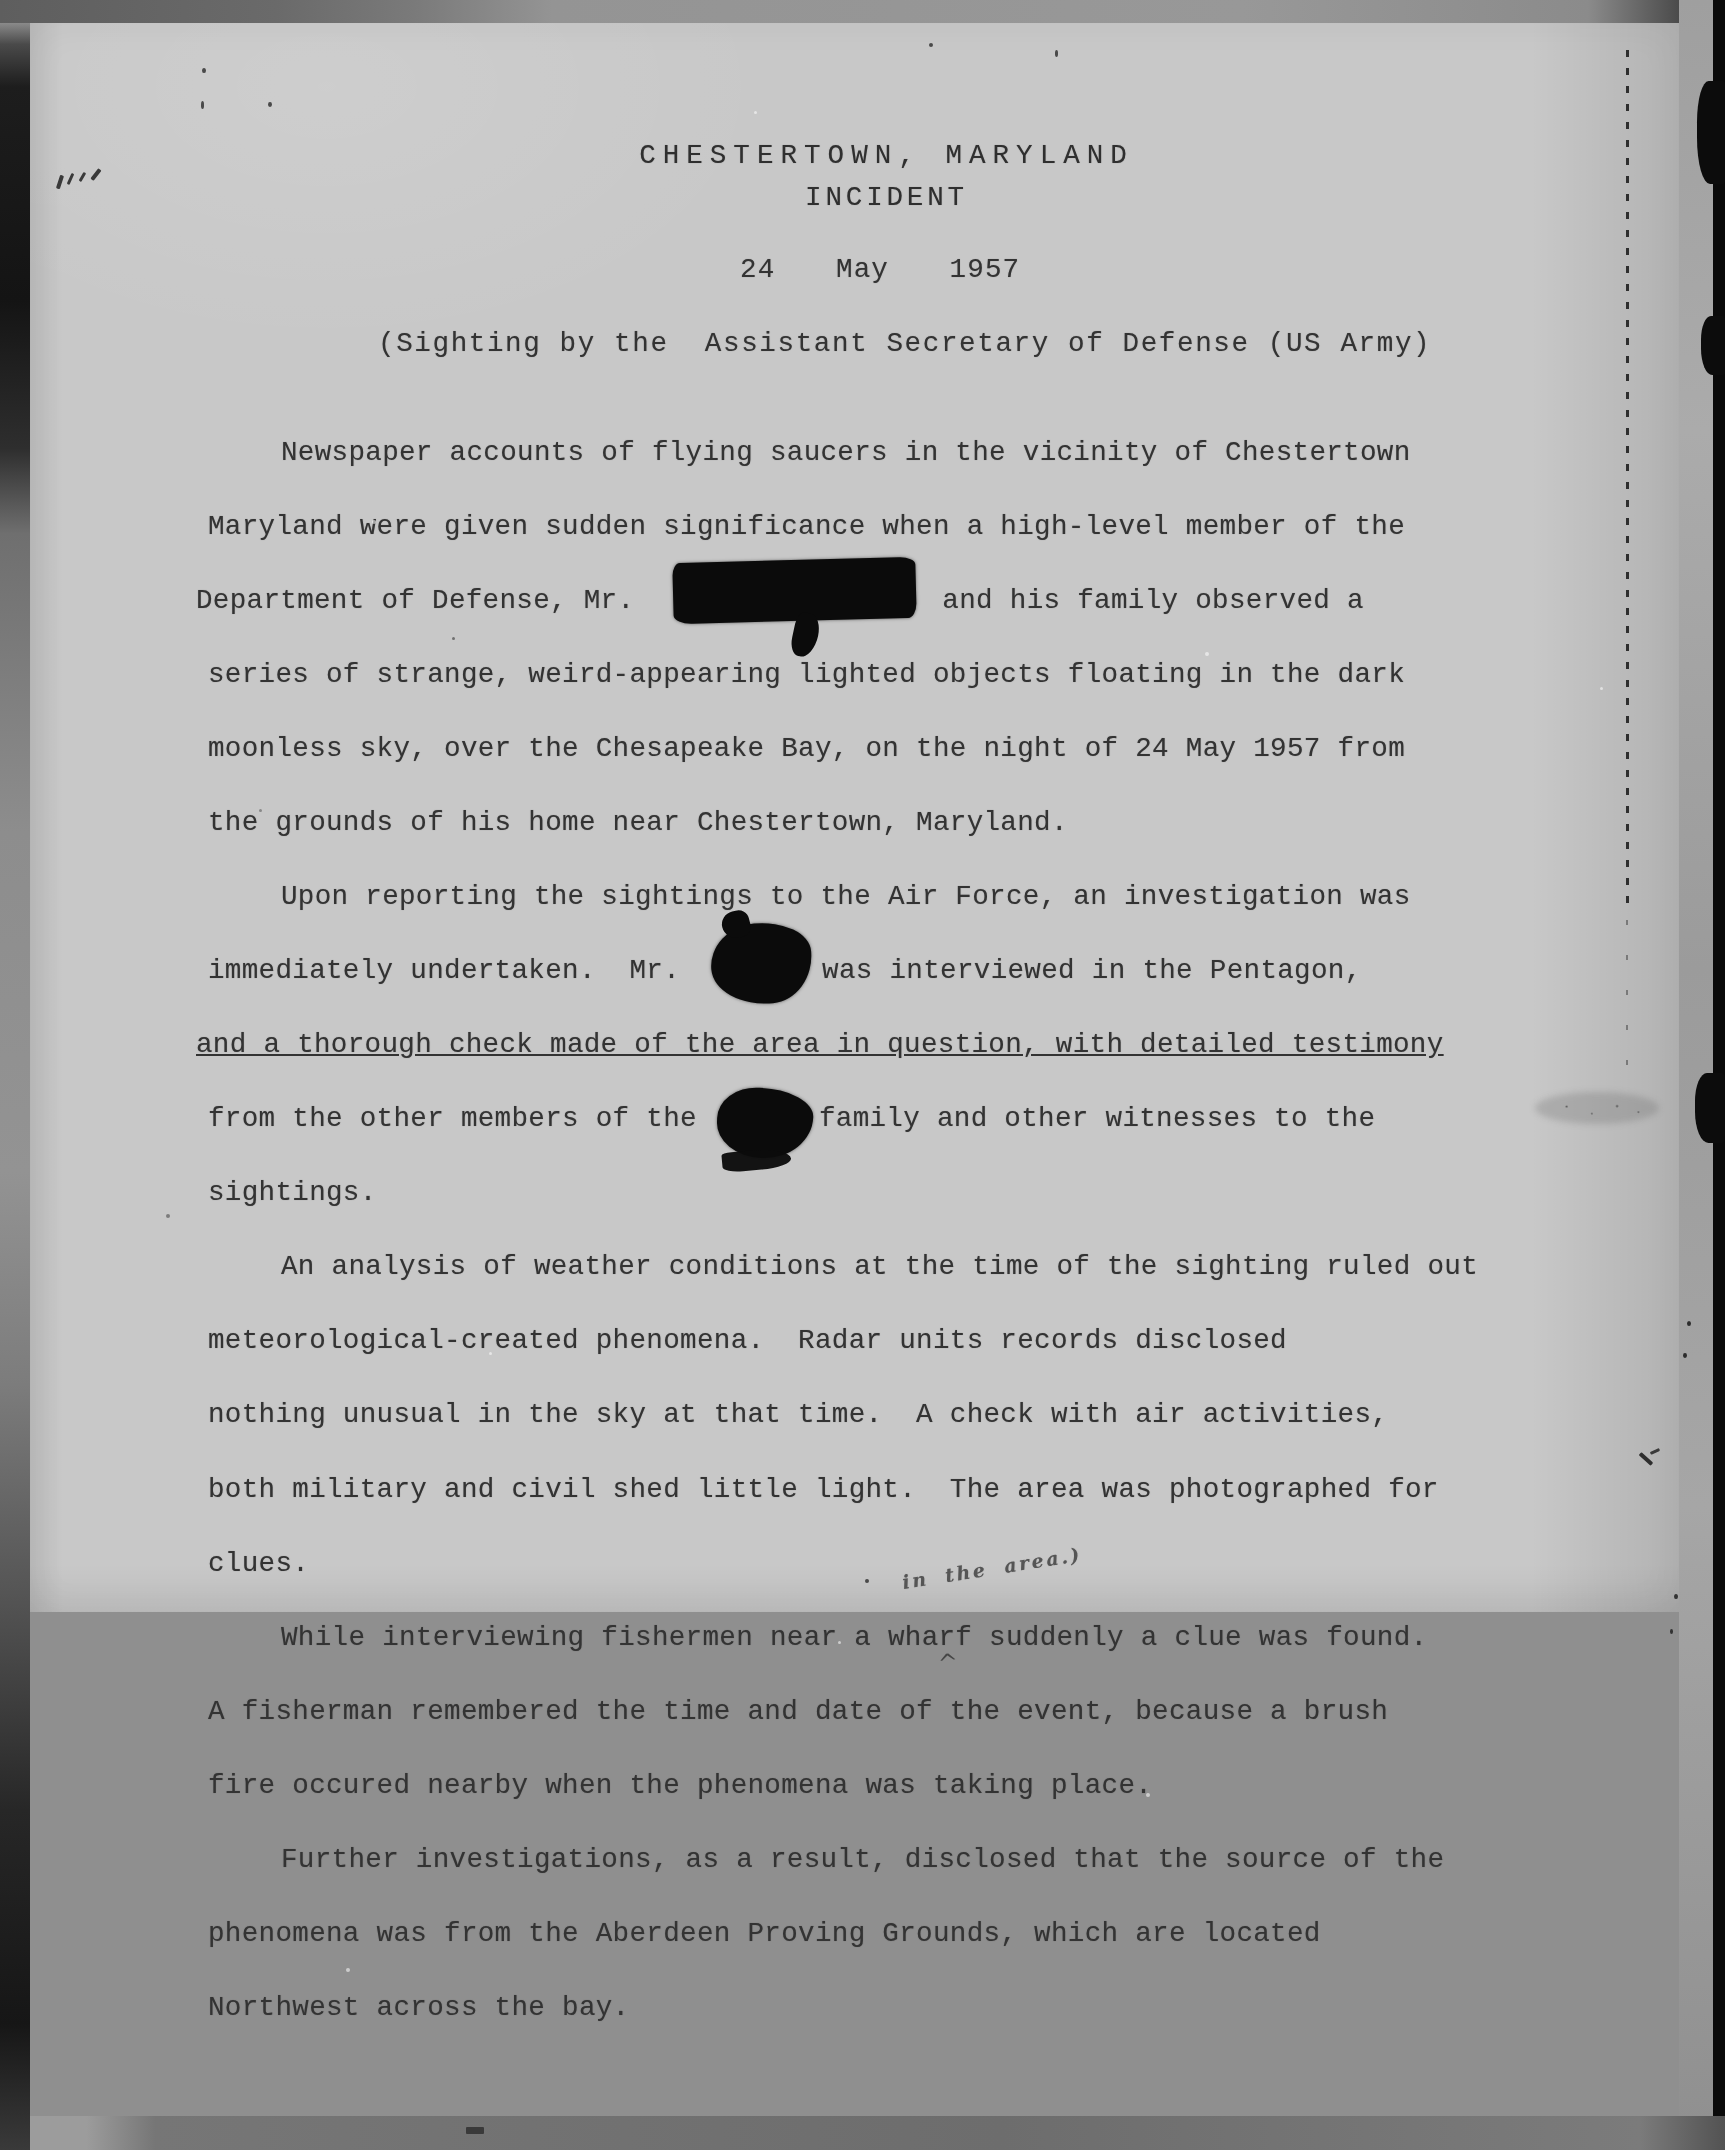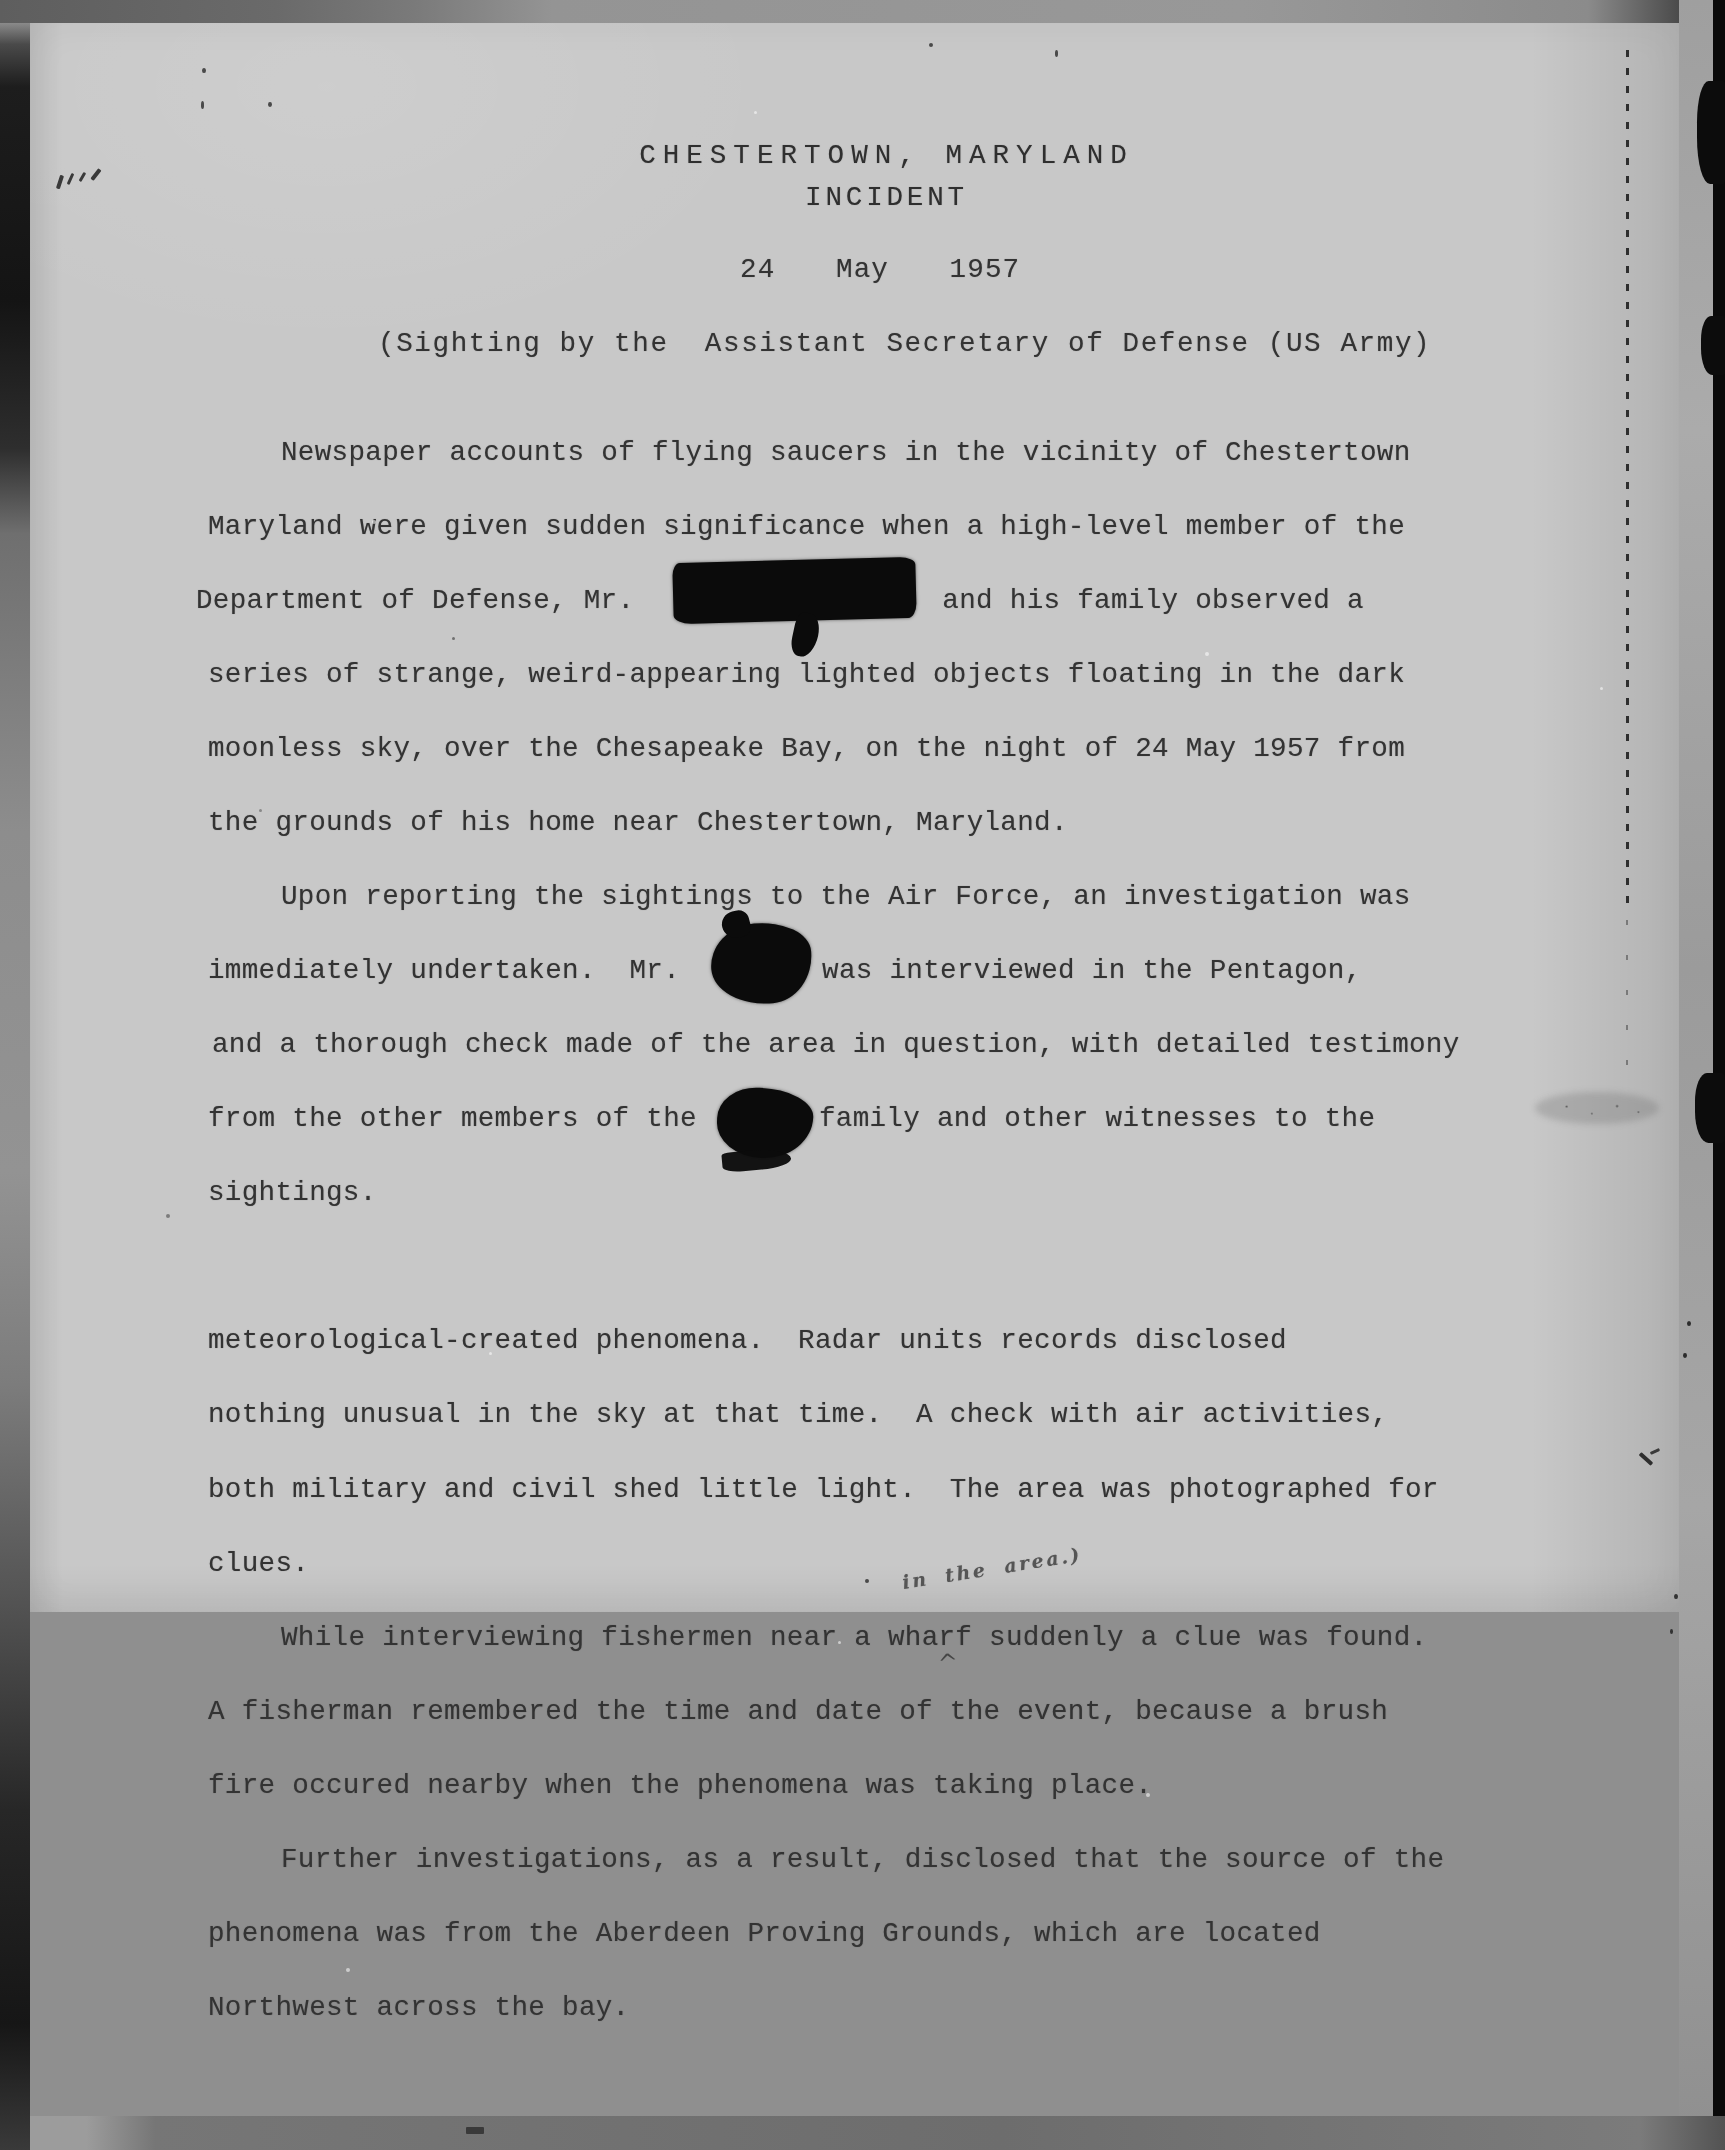--- a/index.html
+++ b/index.html
@@ -108,24 +108,25 @@
 
     <div class="line" style="left:251px;top:414px;">Newspaper accounts of flying saucers in the vicinity of Chestertown</div>
     <div class="line" style="left:178px;top:488px;">Maryland were given sudden significance when a high-level member of the</div>
     <div class="line" style="left:166px;top:562px;"><span>Department of Defense, Mr.</span><span class="redact r1"></span><span>and his family observed a</span></div>
     <div class="line" style="left:178px;top:636px;">series of strange, weird-appearing lighted objects floating in the dark</div>
     <div class="line" style="left:178px;top:710px;">moonless sky, over the Chesapeake Bay, on the night of 24 May 1957 from</div>
     <div class="line" style="left:178px;top:784px;">the grounds of his home near Chestertown, Maryland.</div>
 
     <div class="line" style="left:251px;top:858px;">Upon reporting the sightings to the Air Force, an investigation was</div>
     <div class="line" style="left:178px;top:932px;"><span>immediately undertaken.  Mr.</span><span class="redact r2"></span><span>was interviewed in the Pentagon,</span></div>
-    <div class="line" style="left:182px;top:1006px;">and a thorough check made of the area in question, with detailed testimony</div>
+    <div class="line" style="left:166px;top:1006px;text-decoration:underline;">and a thorough check made of the area in question, with detailed testimony</div>
     <div class="line" style="left:178px;top:1080px;"><span>from the other members of the</span><span class="redact r3"></span><span>family and other witnesses to the</span></div>
     <div class="line" style="left:178px;top:1154px;">sightings.</div>
 
+    <div class="line" style="left:251px;top:1228px;">An analysis of weather conditions at the time of the sighting ruled out</div>
     <div class="line" style="left:178px;top:1302px;">meteorological-created phenomena.  Radar units records disclosed</div>
     <div class="line" style="left:178px;top:1376px;">nothing unusual in the sky at that time.  A check with air activities,</div>
     <div class="line" style="left:178px;top:1451px;">both military and civil shed little light.  The area was photographed for</div>
     <div class="line" style="left:178px;top:1525px;">clues.</div>
 
     <div class="handnote">in the area.)</div>
     <div class="caret">^</div>
 
     <div class="line" style="left:251px;top:1599px;">While interviewing fishermen near a wharf suddenly a clue was found.</div>
     <div class="line" style="left:178px;top:1673px;">A fisherman remembered the time and date of the event, because a brush</div>

